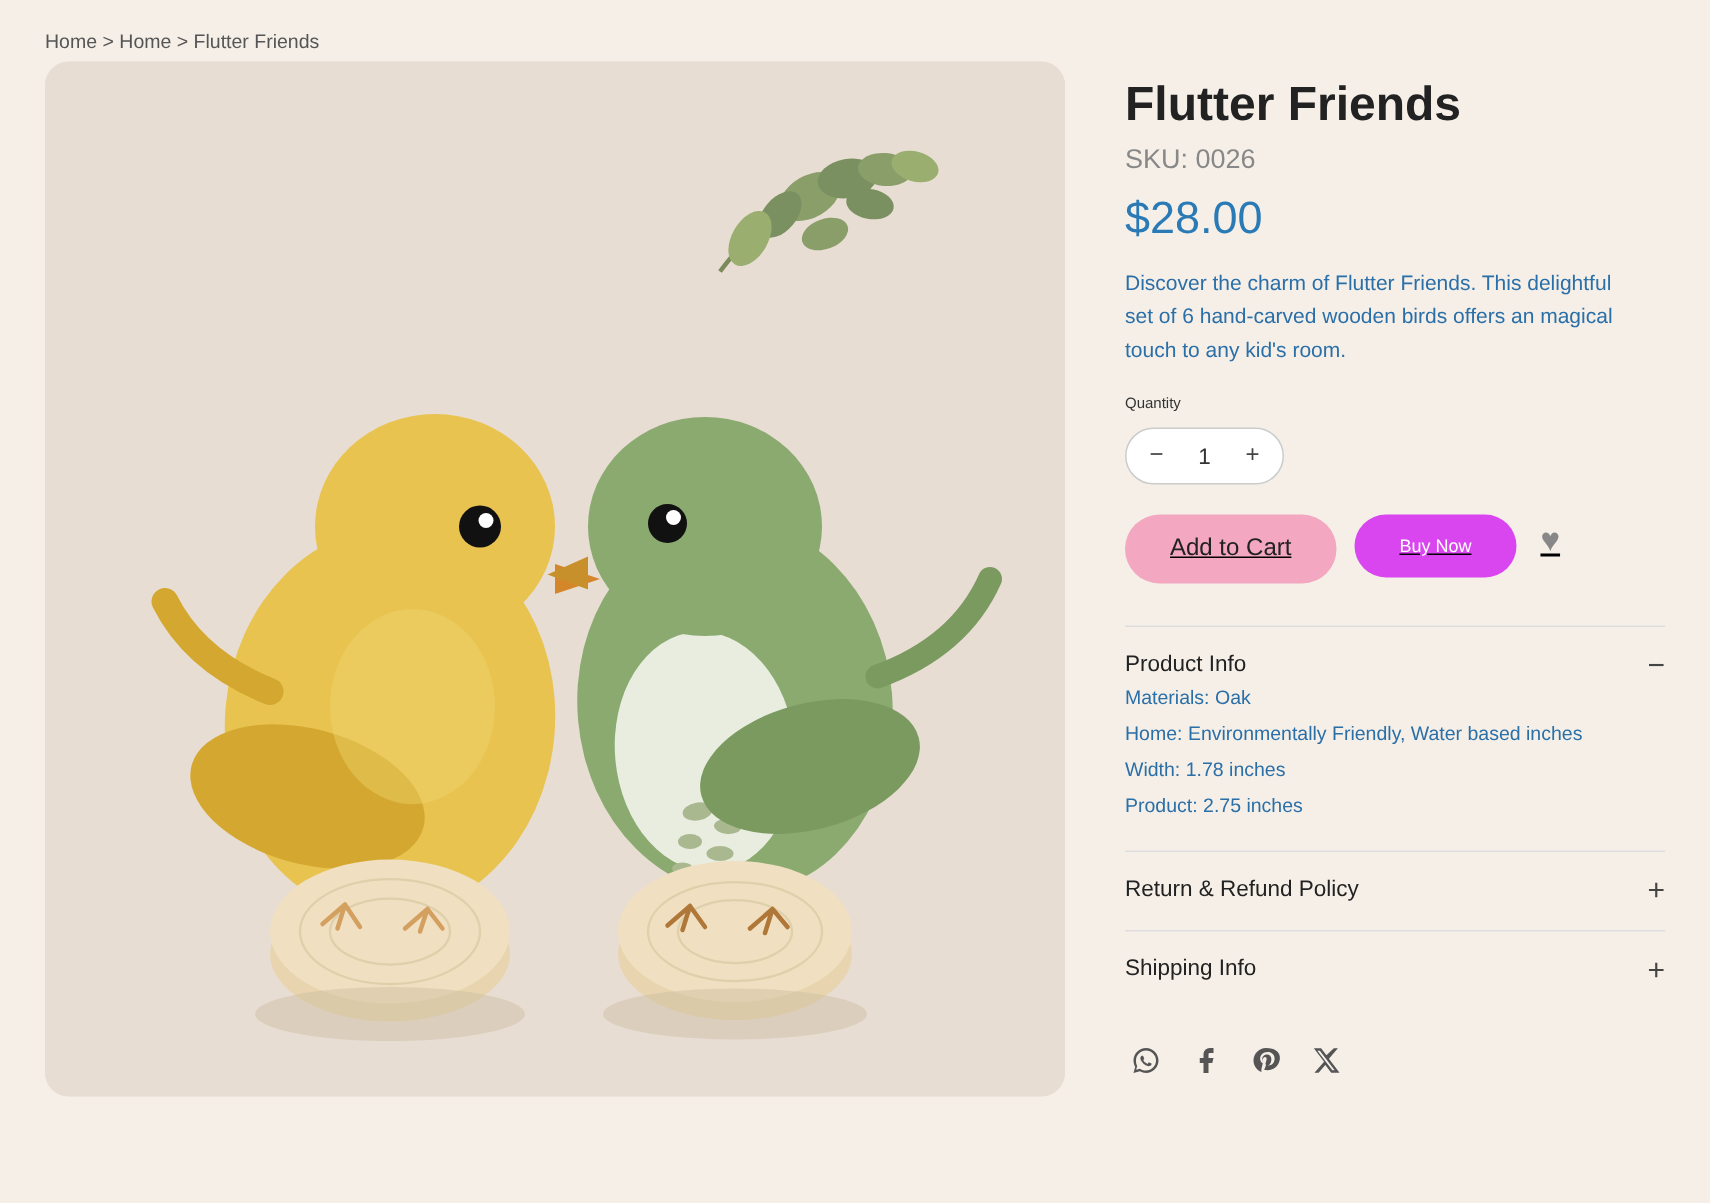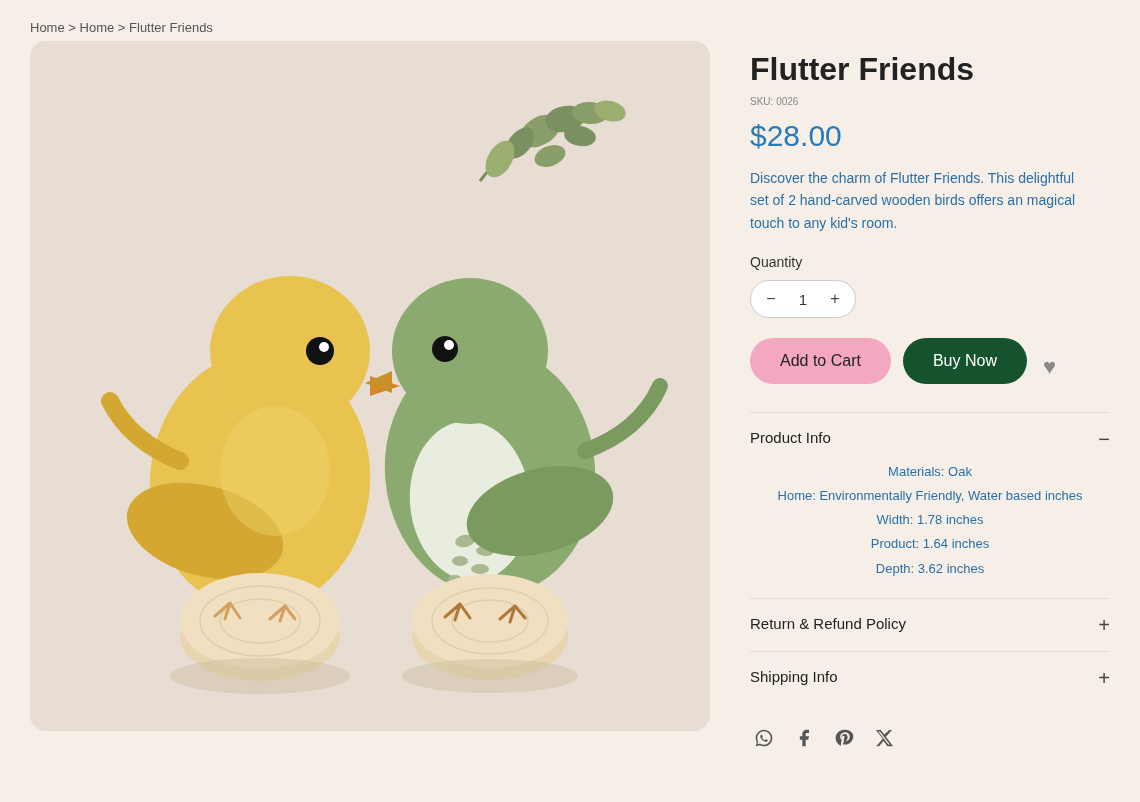--- a/index.html
+++ b/index.html
@@ -49,42 +49,42 @@
     }
 
     .product-title {
       font-size: 32px;
       font-weight: 600;
       color: #222;
       margin-bottom: 8px;
     }
 
     .product-sku {
-      font-size: 10px;
+      font-size: 18px;
       color: #888;
       margin-bottom: 12px;
     }
 
     .product-price {
       font-size: 30px;
       color: #2a7ab5;
       font-weight: 500;
       margin-bottom: 14px;
     }
 
     .product-description {
       font-size: 14px;
       color: #2a6fa8;
       line-height: 1.6;
       margin-bottom: 20px;
       max-width: 340px;
     }
 
     .quantity-label {
-      font-size: 14px;
+      font-size: 10px;
       color: #333;
       margin-bottom: 10px;
     }
 
     .quantity-control {
       display: flex;
       align-items: center;
       gap: 0;
       border: 1px solid #ccc;
       border-radius: 50px;
@@ -110,44 +110,45 @@
 
     .qty-value {
       width: 36px;
       text-align: center;
       font-size: 15px;
       color: #333;
     }
 
     .action-row {
       display: flex;
-      align-items: flex-end;
+      align-items: flex-start;
       gap: 12px;
       margin-bottom: 28px;
+      text-decoration: underline;
     }
 
     .btn-add-to-cart {
       background: #f4a7c0;
       color: #222;
       border: none;
       border-radius: 50px;
       padding: 14px 30px;
       font-size: 16px;
       font-weight: 500;
       cursor: pointer;
       white-space: nowrap;
     }
 
     .btn-buy-now {
-      background: #14532d;
+      background: #d946ef;
       color: #fff;
       border: none;
       border-radius: 50px;
       padding: 14px 30px;
-      font-size: 16px;
+      font-size: 12px;
       font-weight: 500;
       cursor: pointer;
     }
 
     .btn-wishlist {
       background: none;
       border: none;
       cursor: pointer;
       font-size: 22px;
       color: #888;
@@ -171,25 +172,23 @@
       color: #222;
     }
 
     .accordion-icon {
       font-size: 20px;
       color: #444;
       line-height: 1;
     }
 
     .accordion-content {
-      margin-top: 12px;
       font-size: 13px;
       color: #444;
       line-height: 1.7;
-      text-align: center;
     }
 
     .product-info-line {
       margin-bottom: 2px;
     }
 
     .info-key { color: #2a6fa8; font-weight: 500; }
     .info-val { color: #2a6fa8; }
 
     .social-row {
@@ -312,21 +311,21 @@
 
     <h1 class="product-title">Flutter Friends</h1>
 
     <div class="product-sku">
       <span>SKU:</span>
       <span>0026</span>
     </div>
 
     <div class="product-price">$28.00</div>
 
-    <p class="product-description">Discover the charm of Flutter Friends. This delightful set of 2 hand-carved wooden birds offers an magical touch to any kid's room.</p>
+    <p class="product-description">Discover the charm of Flutter Friends. This delightful set of 6 hand-carved wooden birds offers an magical touch to any kid's room.</p>
 
     <div class="quantity-label">Quantity</div>
 
     <div class="quantity-control">
       <button class="qty-btn">−</button>
       <span class="qty-value">1</span>
       <button class="qty-btn">+</button>
     </div>
 
     <div class="action-row">
@@ -348,25 +347,21 @@
         <div class="product-info-line">
           <span class="info-key">Home:</span>
           <span class="info-val"> Environmentally Friendly, Water based inches</span>
         </div>
         <div class="product-info-line">
           <span class="info-key">Width:</span>
           <span class="info-val"> 1.78 inches</span>
         </div>
         <div class="product-info-line">
           <span class="info-key">Product:</span>
-          <span class="info-val"> 1.64 inches</span>
-        </div>
-        <div class="product-info-line">
-          <span class="info-key">Depth:</span>
-          <span class="info-val"> 3.62 inches</span>
+          <span class="info-val"> 2.75 inches</span>
         </div>
       </div>
     </div>
 
     <div class="accordion-item">
       <div class="accordion-header">
         <span class="accordion-title">Return &amp; Refund Policy</span>
         <span class="accordion-icon">+</span>
       </div>
     </div>

